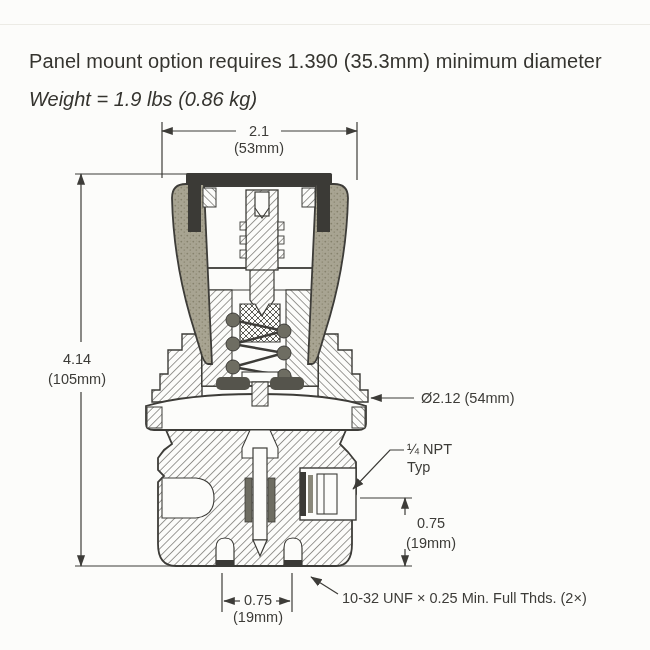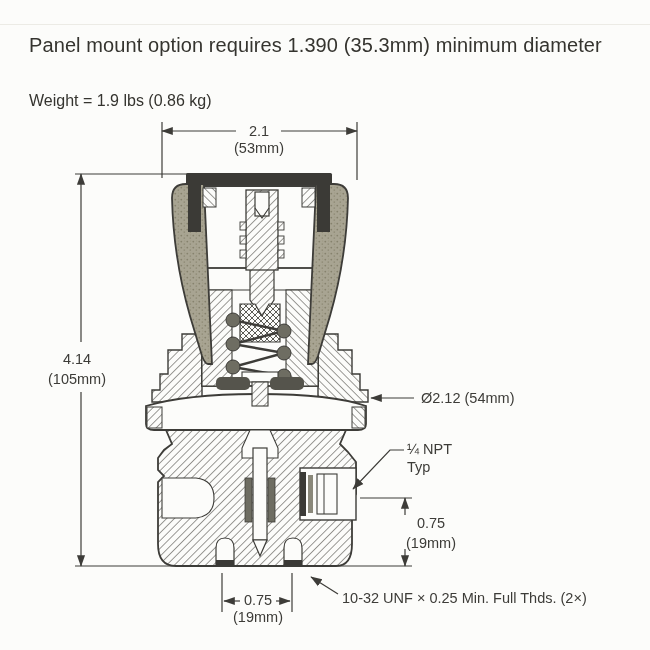--- a/index.html
+++ b/index.html
@@ -4,22 +4,22 @@
 <style>
   html,body{margin:0;padding:0;}
   body{
     width:650px;height:650px;position:relative;overflow:hidden;
     background:#fcfcfa;
     font-family:"Liberation Sans", sans-serif;
     color:#35342f;
   }
   .scan-line{position:absolute;left:0;top:24px;width:650px;height:1px;background:#ecebe5;}
   .notes{position:absolute;left:29px;top:31px;width:600px;}
-  .notes .line{font-size:20px;line-height:29px;letter-spacing:0.1px;}
-  .notes .weight{margin-top:32px;font-size:16px;}
+  .notes .line{font-size:20px;line-height:29px;letter-spacing:0.1px;margin-top:16px;}
+  .notes .weight{margin-top:12px;font-size:20px;font-style:italic;}
   svg{position:absolute;left:0;top:0;}
   svg text{font-family:"Liberation Sans", sans-serif;font-size:14.5px;fill:#3d3c38;}
   .ink{stroke:#3d3c38;}
 </style>
 </head>
 <body>
 
 <div class="scan-line"></div>
 
 <div class="notes">

